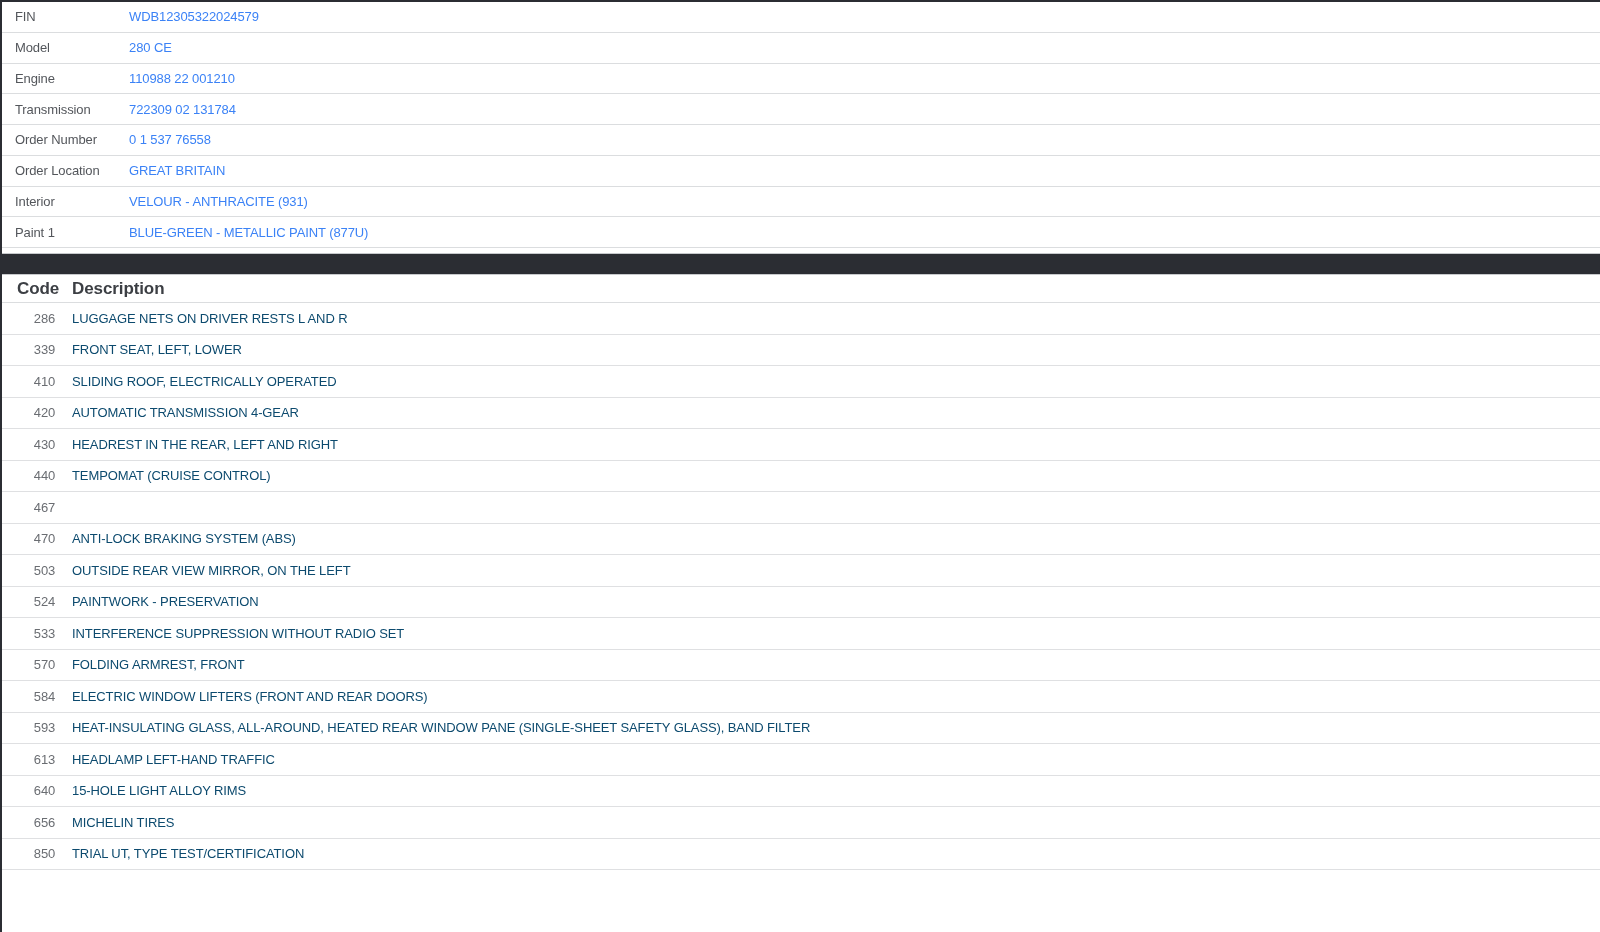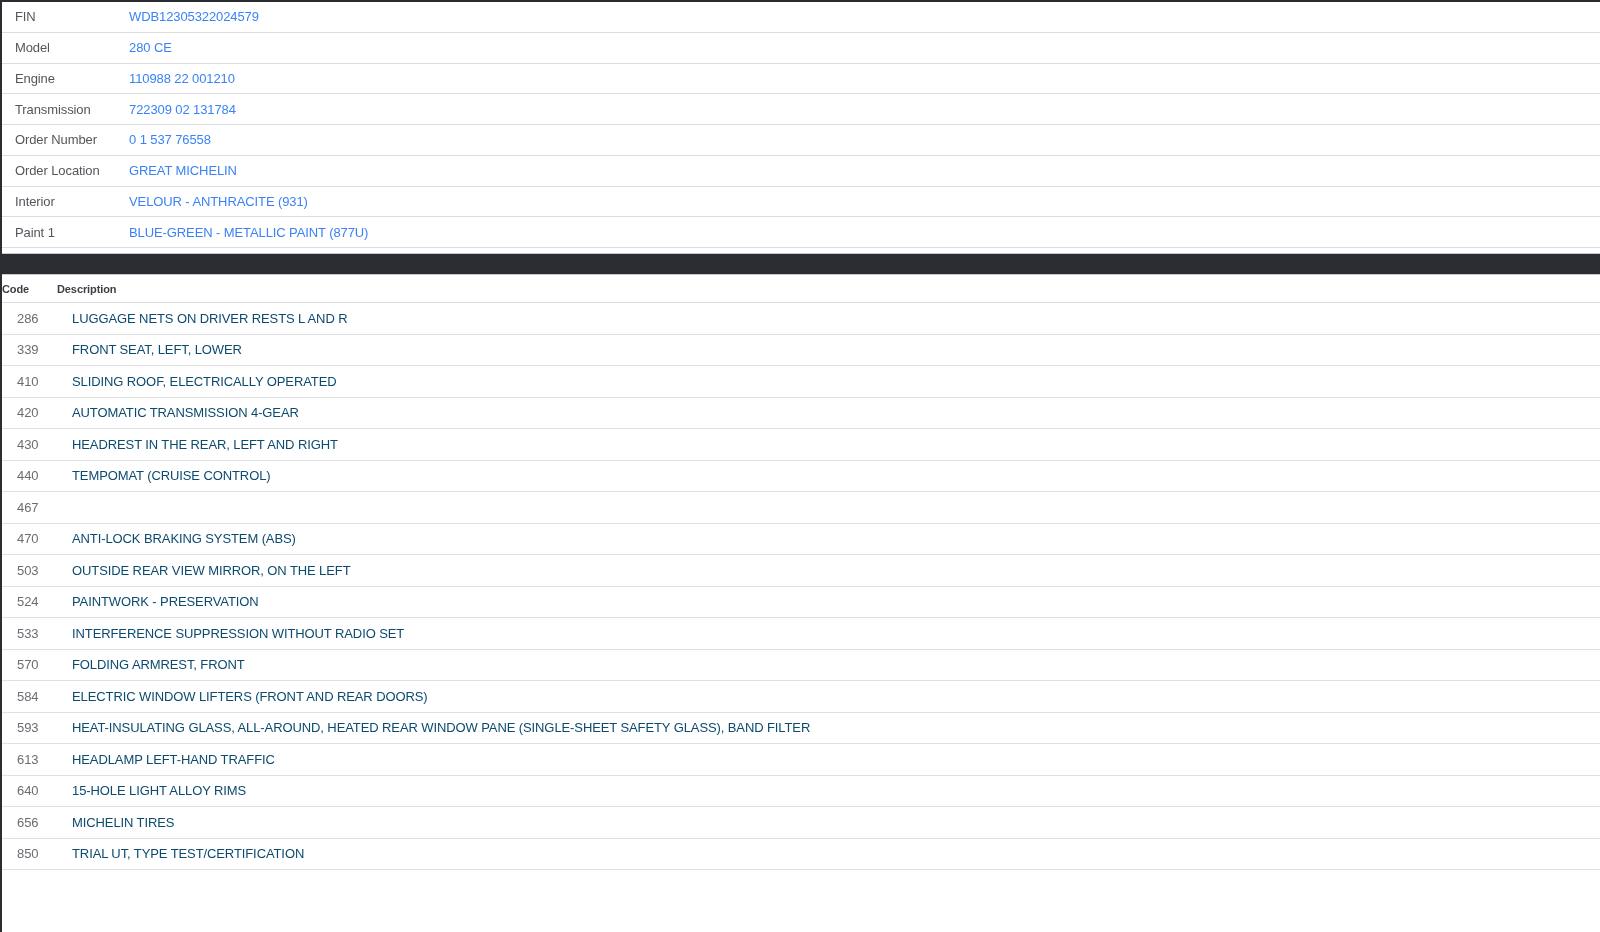--- a/index.html
+++ b/index.html
@@ -44,41 +44,42 @@
     background: #2b2d33;
     border-top: 1px solid #c7c9cc;
     border-bottom: 1px solid #c7c9cc;
   }
   
   .opt-header {
     display: flex;
     align-items: center;
     height: 28px;
     border-bottom: 1px solid #dbdddf;
-    font-size: 11px;
+    padding-left: 15px;
+    font-size: 17px;
     font-weight: 700;
     color: #3c3f44;
     letter-spacing: -0.1px;
     white-space: nowrap;
   }
   .opt-row {
     display: flex;
     align-items: center;
     height: 31.5px;
     border-bottom: 1px solid #dfe0e2;
     padding-left: 15px;
     font-size: 13px;
     letter-spacing: -0.1px;
     white-space: nowrap;
   }
   .col-code {
     width: 55px;
     flex: 0 0 55px;
   }
-  .opt-row .col-code { color: #6a6d72; }
+  .opt-row .col-code { color: #6a6d72; text-align: center; }
   .opt-row .col-desc { color: #0c4a6e; }
 </style>
 </head>
 <body>
 
 <div class="page">
 
   <div class="spec-table" id="spec-table">
       <div class="spec-row">
         <span class="spec-label">FIN</span>
@@ -95,21 +96,21 @@
       <div class="spec-row">
         <span class="spec-label">Transmission</span>
         <span class="spec-value">722309 02 131784</span>
       </div>
       <div class="spec-row">
         <span class="spec-label">Order Number</span>
         <span class="spec-value">0 1 537 76558</span>
       </div>
       <div class="spec-row">
         <span class="spec-label">Order Location</span>
-        <span class="spec-value">GREAT MICHELIN</span>
+        <span class="spec-value">GREAT BRITAIN</span>
       </div>
       <div class="spec-row">
         <span class="spec-label">Interior</span>
         <span class="spec-value">VELOUR - ANTHRACITE (931)</span>
       </div>
       <div class="spec-row">
         <span class="spec-label">Paint 1</span>
         <span class="spec-value">BLUE-GREEN - METALLIC PAINT (877U)</span>
       </div>
     </div>

